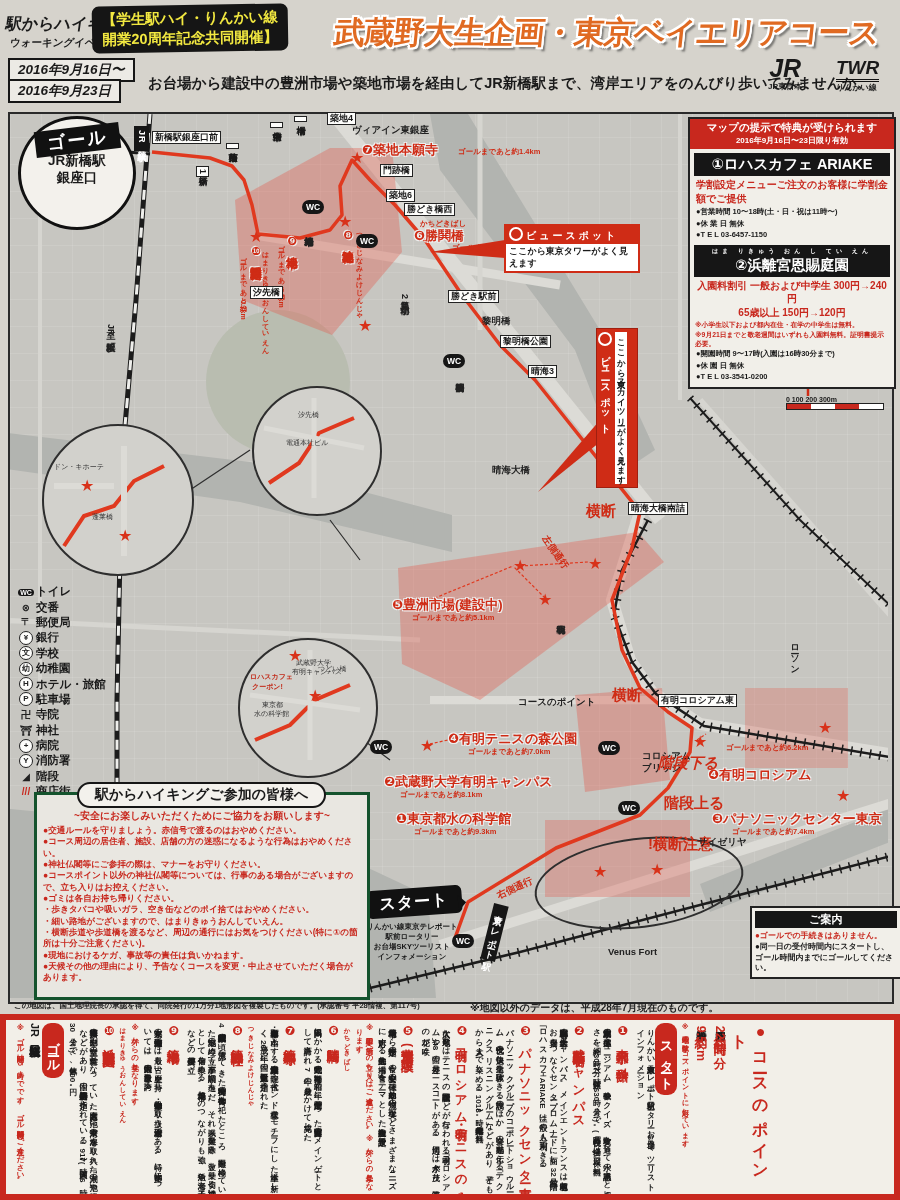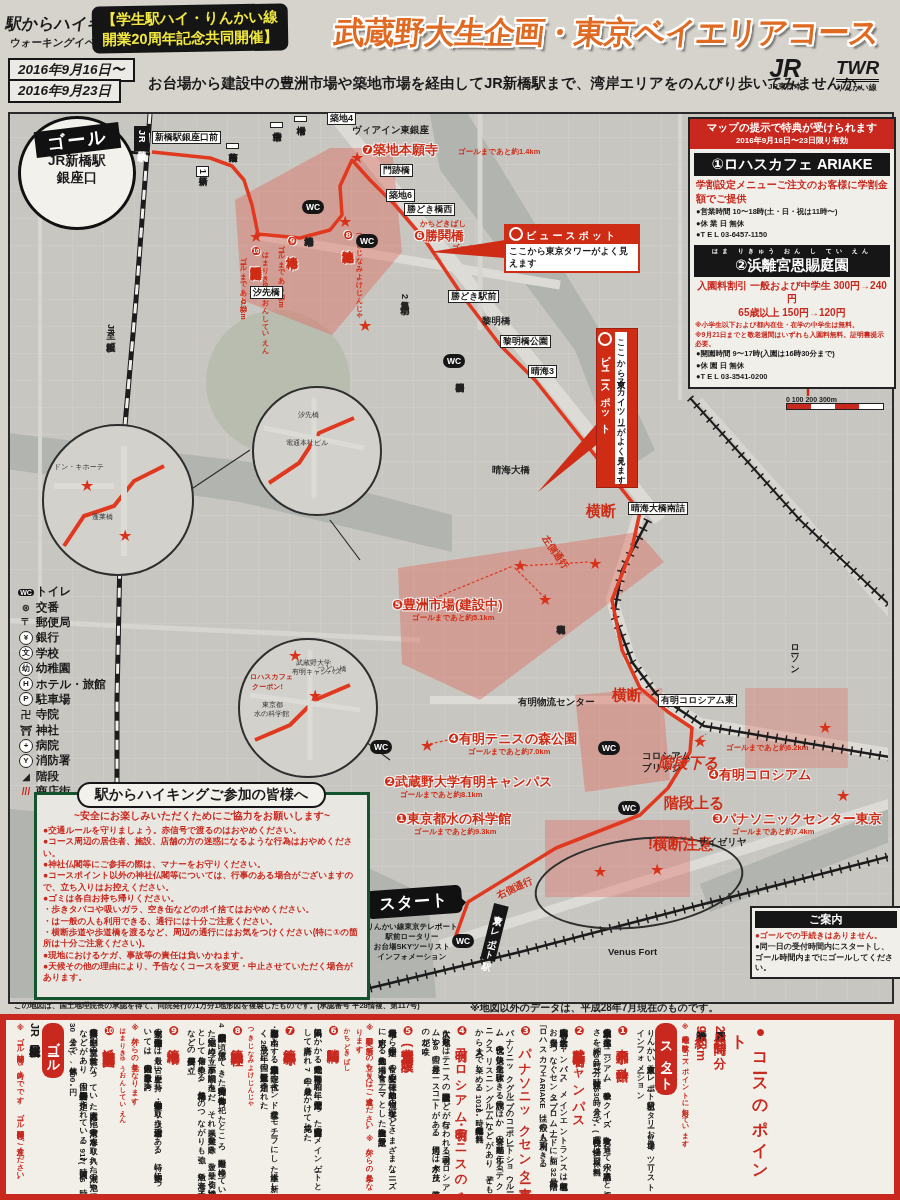--- a/index.html
+++ b/index.html
@@ -277,21 +277,21 @@
     <div class="ml vplain" style="left: 453px; top: 376px;">黎明橋公園</div>
     <div class="ml box" style="left: 528px; top: 365px;">晴海3</div>
     <div class="ml plain" style="left: 492px; top: 464px;">晴海大橋</div>
     <div class="ml redsmall" style="left: 578px; top: 502px;">横断</div>
     <div class="ml box" style="left: 628px; top: 502px;">晴海大橋南詰</div>
     <div class="ml red" style="left: 392px; top: 596px;">❺豊洲市場(建設中)</div>
     <div class="ml redsub" style="left: 412px; top: 613px;">ゴールまであと約5.1km</div>
     <div class="ml redrot" style="left: 536px; top: 546px; transform: rotate(55deg);">左側通行</div>
     <div class="ml vplain" style="left: 554px; top: 618px;">有明北橋</div>
     <div class="ml vplain" style="left: 788px; top: 638px;">ローソン</div>
-    <div class="ml plain" style="left: 518px; top: 696px;">有明物流センター</div>
+    <div class="ml plain" style="left: 518px; top: 696px;">コースのポイント</div>
     <div class="ml redsmall" style="left: 604px; top: 686px;">横断</div>
     <div class="ml box" style="left: 658px; top: 694px;">有明コロシアム東</div>
     <div class="ml red" style="left: 448px; top: 730px;">❹有明テニスの森公園</div>
     <div class="ml redsub" style="left: 468px; top: 747px;">ゴールまであと約7.0km</div>
     <div class="ml red" style="left: 384px; top: 773px;">❷武蔵野大学有明キャンパス</div>
     <div class="ml redsub" style="left: 400px; top: 790px;">ゴールまであと約8.1km</div>
     <div class="ml red" style="left: 396px; top: 810px;">❶東京都水の科学館</div>
     <div class="ml redsub" style="left: 414px; top: 827px;">ゴールまであと約9.3km</div>
     <div class="ml plain" style="left: 642px; top: 750px;">コロシアム</div>
     <div class="ml plain" style="left: 642px; top: 762px;">ブリッジ</div>
@@ -452,21 +452,21 @@
 <div class="abs" id="safety">
   <div class="pill">駅からハイキングご参加の皆様へ</div>
   <div class="sub">~安全にお楽しみいただくためにご協力をお願いします~</div>
   <div id="safety-lines">
       <div class="ln">●交通ルールを守りましょう。赤信号で渡るのはおやめください。</div>
       <div class="ln">●コース周辺の居住者、施設、店舗の方の迷惑になるような行為はおやめください。</div>
       <div class="ln">●神社仏閣等にご参拝の際は、マナーをお守りください。</div>
       <div class="ln">●コースポイント以外の神社仏閣等については、行事のある場合がございますので、立ち入りはお控えください。</div>
       <div class="ln">●ゴミは各自お持ち帰りください。</div>
       <div class="ln">・歩きタバコや吸いガラ、空き缶などのポイ捨てはおやめください。</div>
-      <div class="ln">・は一般の人も利用できる、通行には十分ご注意ください。</div>
+      <div class="ln">・細い路地がございますので、はまりきゅうおんしていえん。</div>
       <div class="ln">・横断歩道や歩道橋を渡るなど、周辺の通行にはお気をつけください(特に①の箇所は十分ご注意ください)。</div>
       <div class="ln">●現地におけるケガ、事故等の責任は負いかねます。</div>
       <div class="ln">●天候その他の理由により、予告なくコースを変更・中止させていただく場合があります。</div>
     </div>
 </div>
 
 <div class="abs" id="guide">
   <div class="hd">ご案内</div>
   <div class="a">●ゴールでの手続きはありません。</div>
   <div class="b">●同一日の受付時間内にスタートし、ゴール時間内までにゴールしてください。</div>

